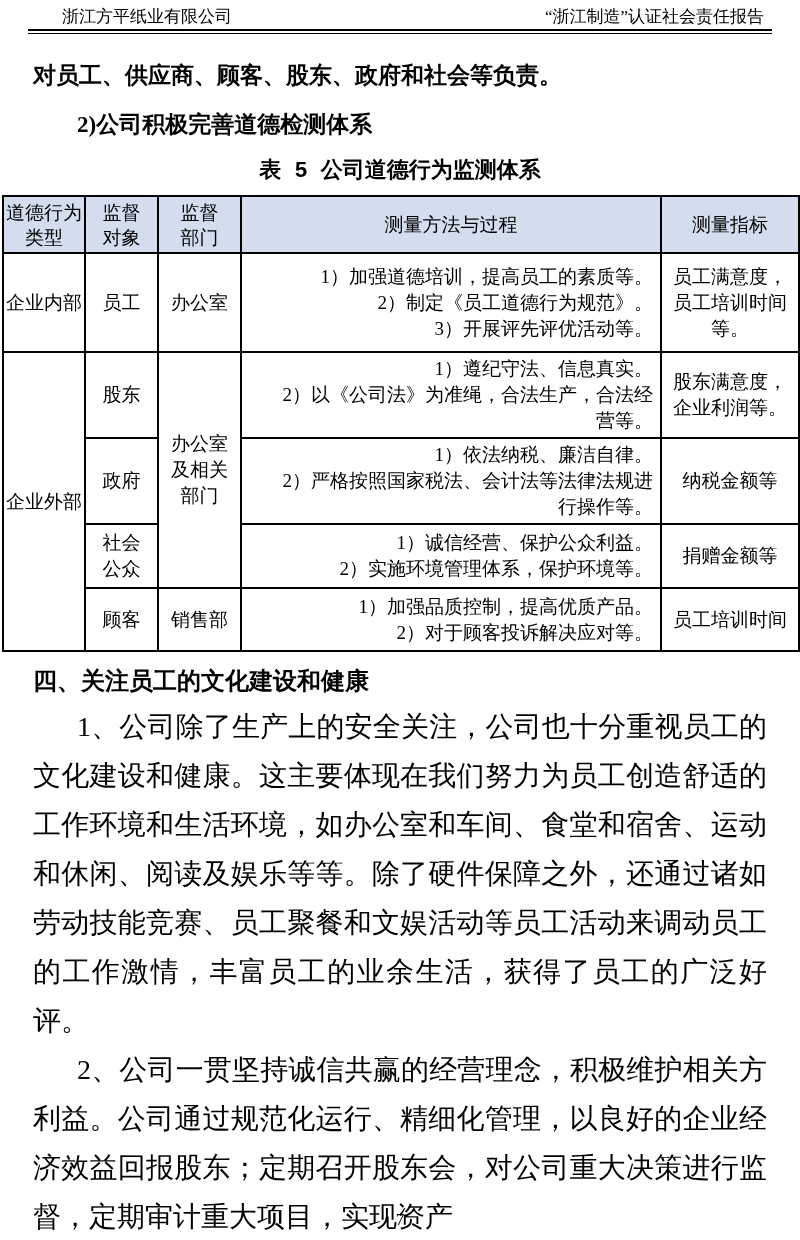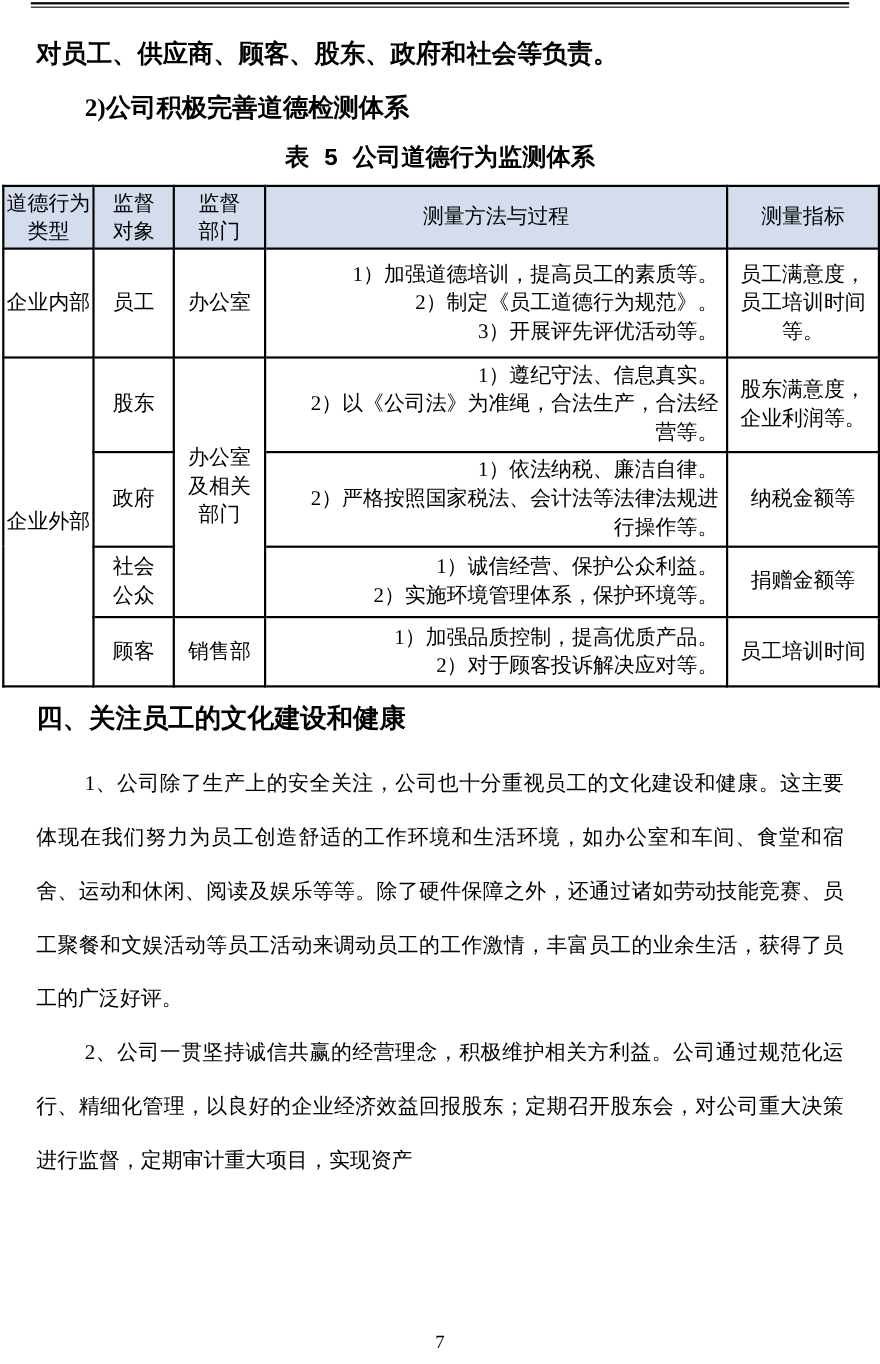--- a/index.html
+++ b/index.html
@@ -72,49 +72,53 @@
     padding: 3px 7px;
   }
   .row-staff td    { height: 91px; }
   .row-holder td   { height: 78px; }
   .row-gov td      { height: 77px; }
   .row-public td   { height: 56px; }
   .row-customer td { height: 55px; }
 
   
   .section-heading {
-    margin: 12px 33px 17px;
+    margin: 12px 33px 4px;
     font-size: 24px;
     line-height: 34px;
     font-weight: bold;
     font-family: "Liberation Sans", sans-serif;
   }
   .body-paragraphs {
     margin: 4px 33px 0;
-    font-size: 19px;
+    font-size: 28px;
     line-height: 49px;
     text-align: justify;
   }
   .body-paragraphs p { margin: 0; text-indent: 44px; }
 
   
   .page-number {
     position: absolute;
     left: 0; right: 0;
     bottom: 10px;
     text-align: center;
     font-size: 17px;
     line-height: 20px;
   }
 </style>
 </head>
 <body>
 
 <div class="page">
 
+  <div class="page-header">
+    <span>浙江方平纸业有限公司</span>
+    <span>“浙江制造”认证社会责任报告</span>
+  </div>
   <div class="header-rule">
     <div class="rule-thick"></div>
     <div class="rule-thin"></div>
   </div>
 
   <div class="intro">
     <p>对员工、供应商、顾客、股东、政府和社会等负责。</p>
     <p class="indent">2)公司积极完善道德检测体系</p>
   </div>
 

